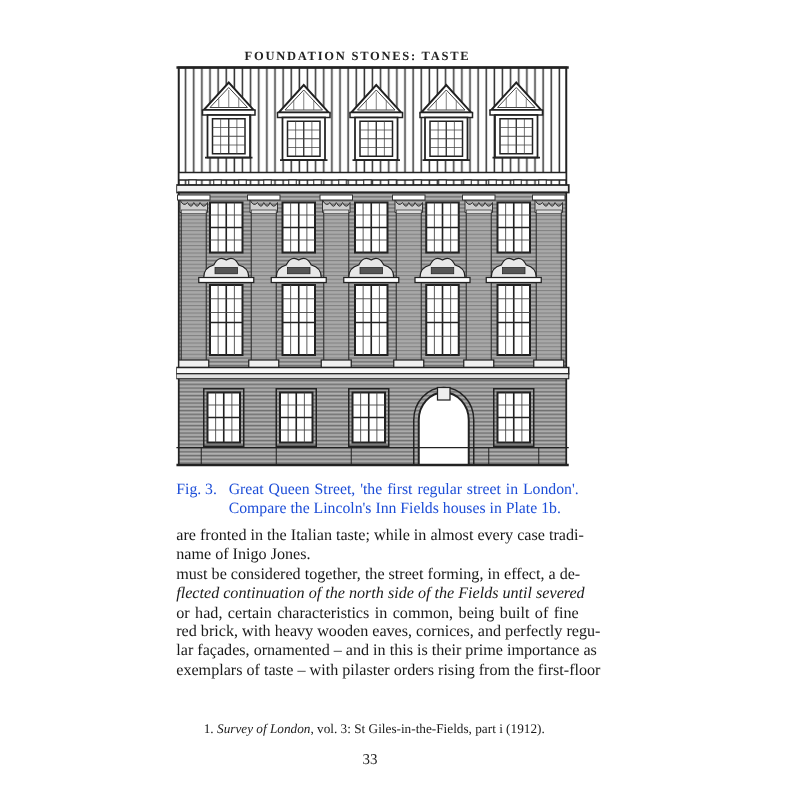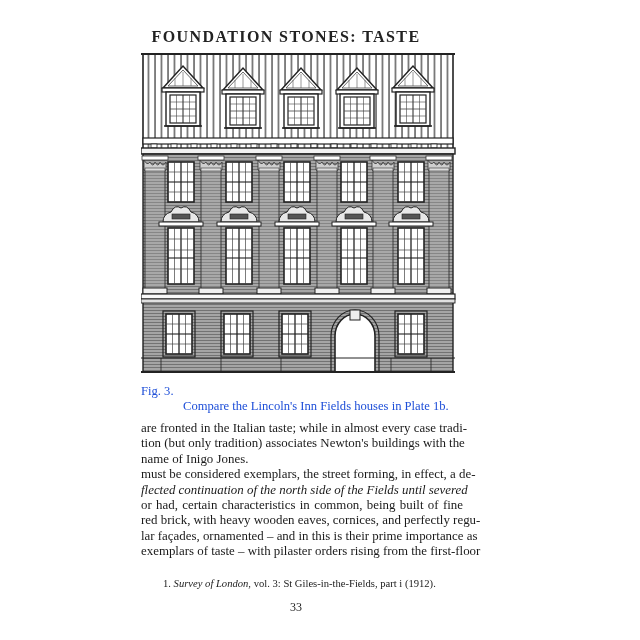--- a/index.html
+++ b/index.html
@@ -1,18 +1,18 @@
 <!DOCTYPE html>
 <html><head>
   <meta charset="utf-8">
   <style>
     html, body { margin: 0; padding: 0; background: #ffffff; }
     body { width: 640px; height: 640px; position: relative; overflow: hidden; font-family: "DejaVu Serif", "Liberation Serif", serif; color: #1a1a1a; }
     .page { position: absolute; left: 0; top: 0; width: 640px; height: 640px; }
-    .running-head { position: absolute; top: 28px; left: 0; width: 572px; text-align: center; font-family: "Liberation Serif", serif; font-size: 16px; letter-spacing: 1.4px; font-weight: bold; color: #222; }
+    .running-head { position: absolute; top: 40px; left: 0; width: 572px; text-align: center; font-family: "Liberation Serif", serif; font-size: 10px; letter-spacing: 1.4px; font-weight: bold; color: #222; }
     .figure { position: absolute; left: 141px; top: 52px; width: 318px; height: 322px; }
     .figure svg { width: 100%; height: 100%; display: block; }
     .caption { position: absolute; left: 141px; top: 384px; width: 322px; font-family: "Liberation Serif", serif; font-size: 12.6px; line-height: 15px; color: #1d4ed8; }
     .caption .num { display: inline-block; width: 42px; }
     .caption .line1 { display: flex; justify-content: space-between; }
     .caption .line2 { padding-left: 42px; }
     .body-text { position: absolute; left: 141px; top: 421px; width: 322px; font-family: "Liberation Serif", serif; font-size: 12.9px; line-height: 15.4px; color: #1a1a1a; }
     .line { display: block; white-space: nowrap; }
     .footnote { position: absolute; left: 141px; top: 578px; width: 322px; font-family: "Liberation Serif", serif; font-size: 10.6px; color: #1a1a1a; padding-left: 22px; box-sizing: border-box; }
     .footnote i { font-style: italic; }
@@ -246,29 +246,29 @@
           <line x1="250" y1="306" x2="250" y2="320"></line>
         <line x1="290" y1="306" x2="290" y2="320"></line>
       </g>
       <line x1="0" y1="320" x2="314" y2="320" stroke="#222" stroke-width="2"></line>
     </svg>
   </div>
 
   <div class="caption">
     <div class="line1">
       <span class="num">Fig. 3.</span>
+      <span style="flex:1; text-align: justify; text-align-last: justify;">Great Queen Street, 'the first regular street in London'.</span>
     </div>
     <div class="line2">Compare the Lincoln's Inn Fields houses in Plate 1b.</div>
   </div>
 
   <div class="body-text">
     <span class="line" style="text-align:justify;text-align-last:justify;">are fronted in the Italian taste; while in almost every case tradi-</span>
-    <span class="line" style="text-align:justify;text-align-last:justify;">tion (but only tradition) associates Newton's buildings with the</span>
     <span class="line">name of Inigo Jones.</span>
-    <span class="line" style="text-align:justify;text-align-last:justify;">must be considered exemplars, the street forming, in effect, a de-</span>
+    <span class="line" style="text-align:justify;text-align-last:justify;">must be considered together, the street forming, in effect, a de-</span>
     <span class="line" style="text-align:justify;text-align-last:justify;font-style:italic;">flected continuation of the north side of the Fields until severed</span>
     <span class="line" style="text-align:justify;text-align-last:justify;">or had, certain characteristics in common, being built of fine</span>
     <span class="line" style="text-align:justify;text-align-last:justify;">red brick, with heavy wooden eaves, cornices, and perfectly regu-</span>
     <span class="line" style="text-align:justify;text-align-last:justify;">lar façades, ornamented – and in this is their prime importance as</span>
     <span class="line" style="text-align:justify;text-align-last:justify;">exemplars of taste – with pilaster orders rising from the first-floor</span>
   </div>
 
   <div class="footnote">
     <span>1.</span>
     <i>Survey of London</i><span>, vol. 3: St Giles-in-the-Fields, part i (1912).</span>

